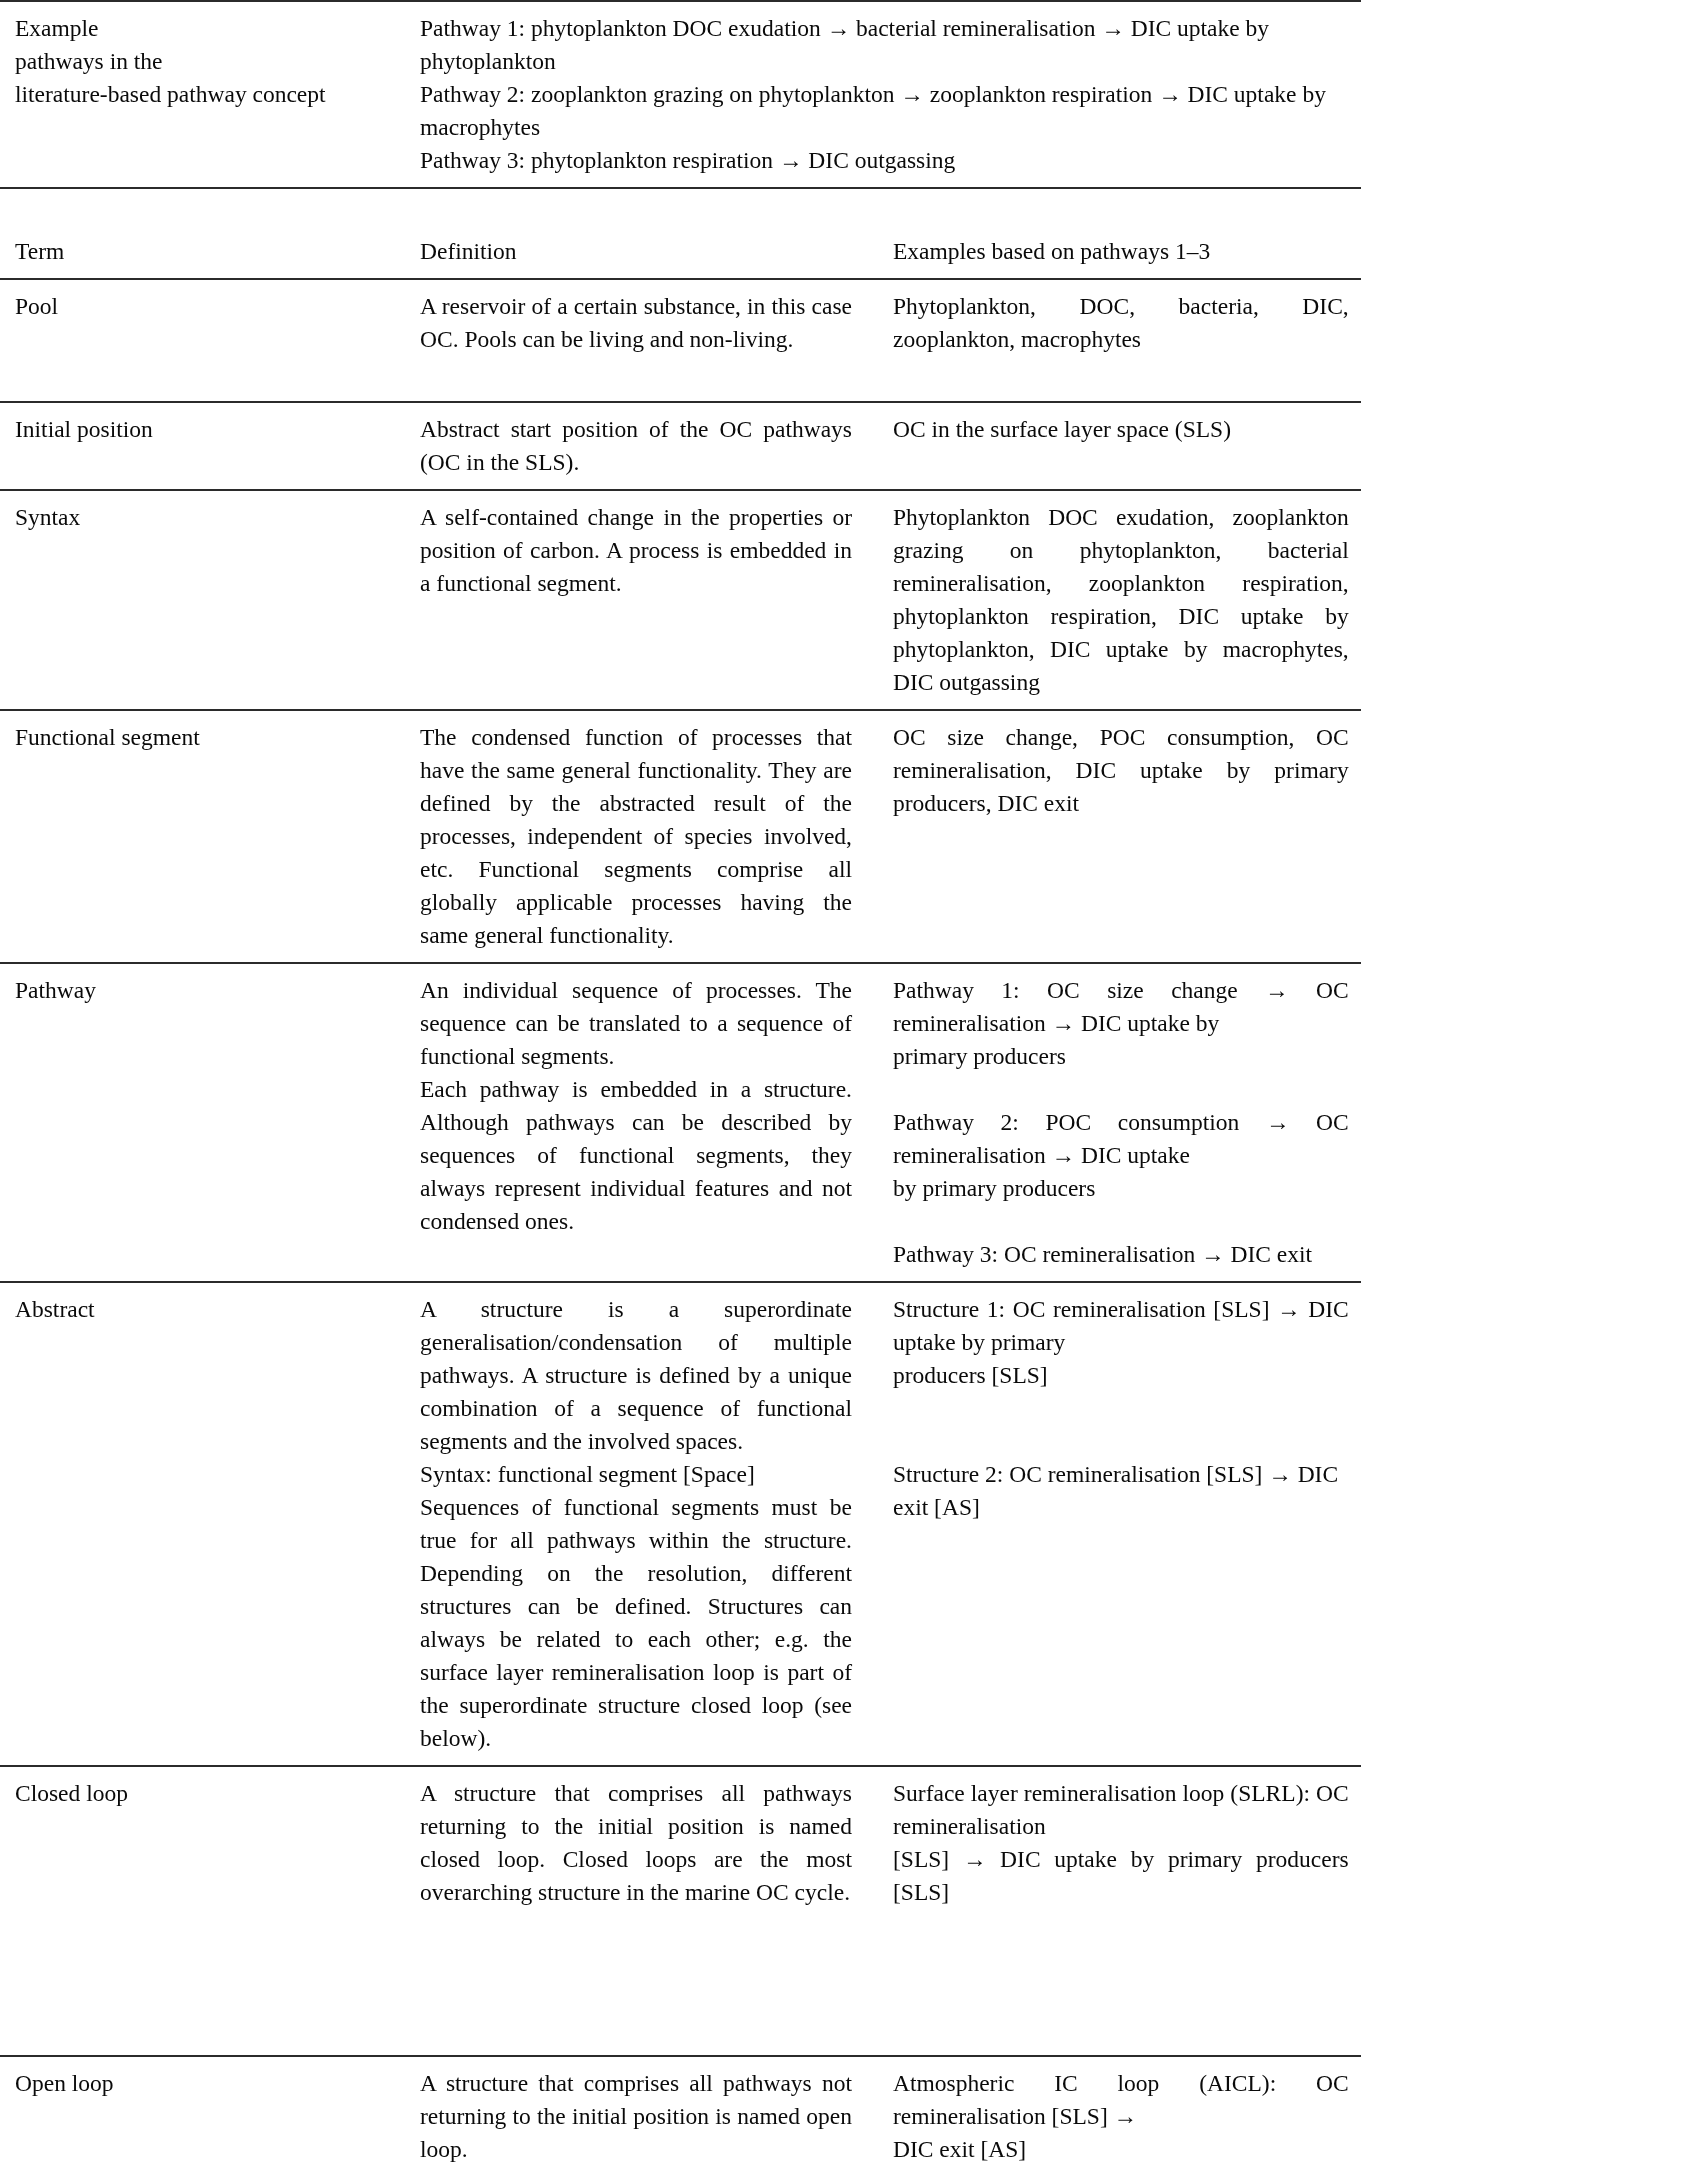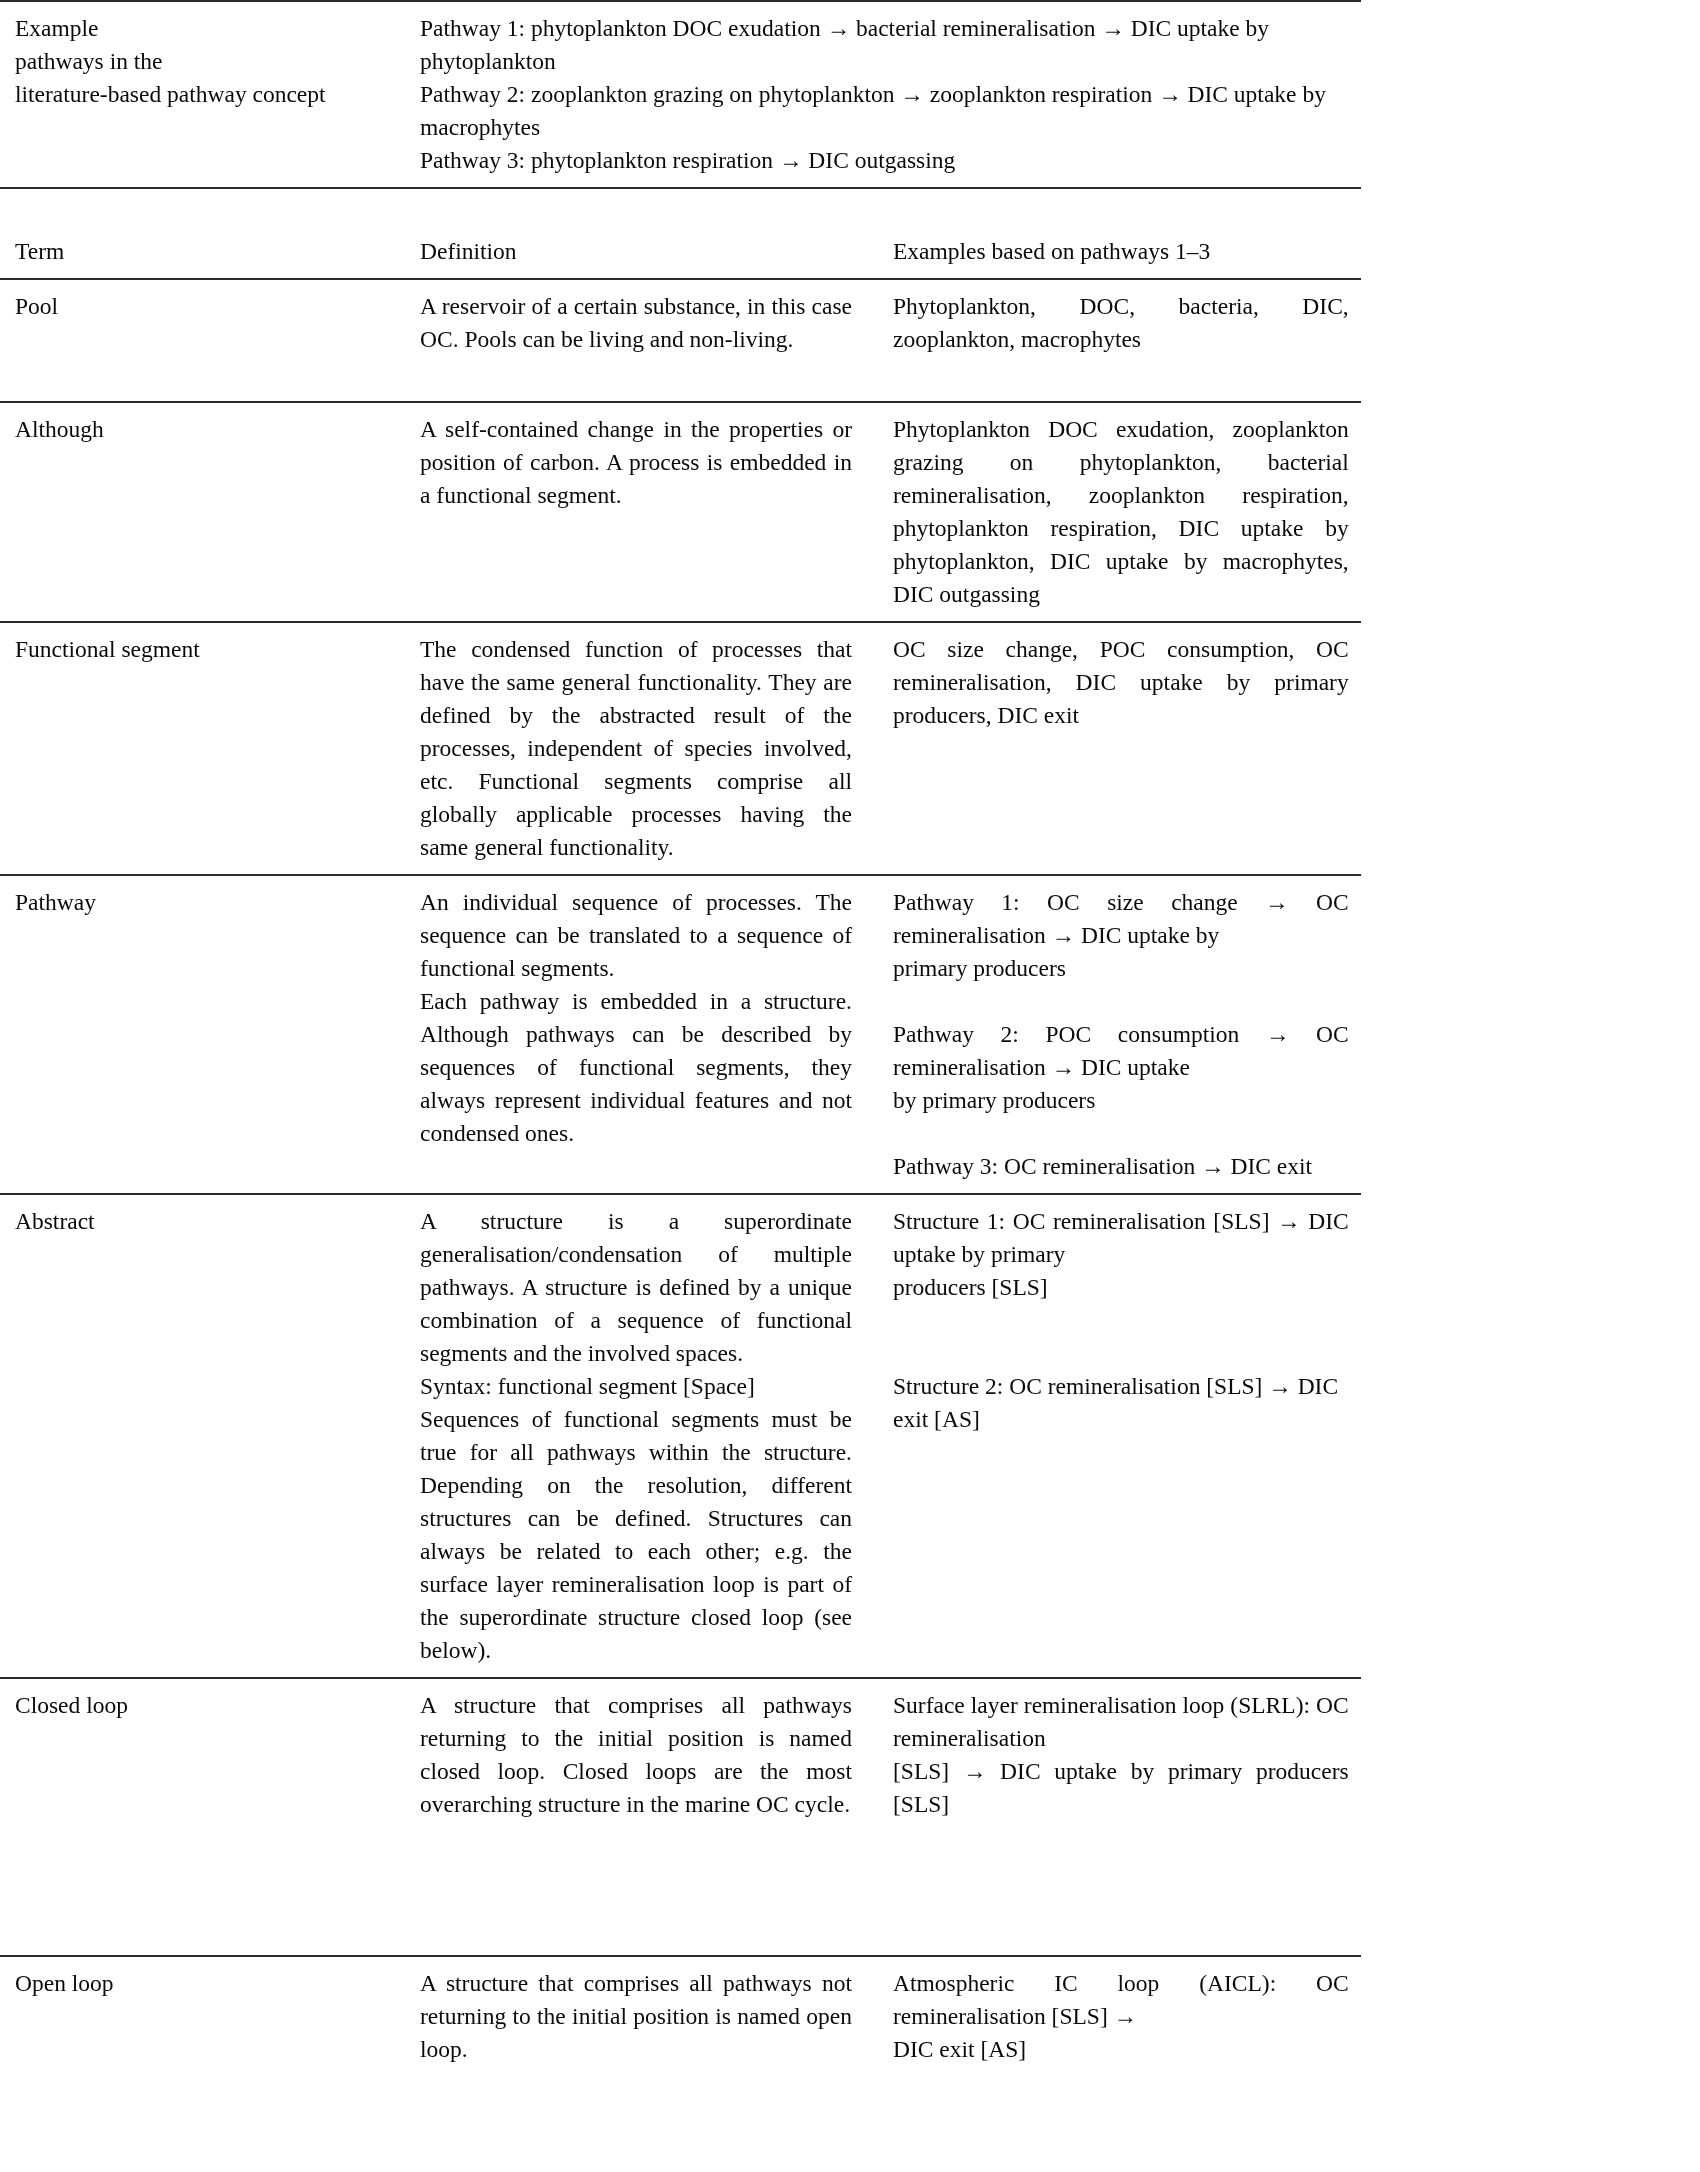--- a/index.html
+++ b/index.html
@@ -92,23 +92,28 @@
   </div>
 
   <div class="trow">
     <div class="cell term">Pool</div>
     <div class="cell def">A reservoir of a certain substance, in this case OC. Pools can be living and non-living.</div>
     <div class="cell ex">Phytoplankton, DOC, bacteria, DIC, zooplankton, macrophytes</div>
   </div>
 
 
 
+  <div class="trow">
+    <div class="cell term">Initial position</div>
+    <div class="cell def">Abstract start position of the OC pathways (OC in the SLS).</div>
+    <div class="cell ex">OC in the surface layer space (SLS)</div>
+  </div>
 
   <div class="trow">
-    <div class="cell term">Although</div>
+    <div class="cell term">Syntax</div>
     <div class="cell def">A self-contained change in the properties or position of carbon. A process is embedded in a functional segment.</div>
     <div class="cell ex">Phytoplankton DOC exudation, zooplankton grazing on phytoplankton, bacterial remineralisation, zooplankton respiration, phytoplankton respiration, DIC uptake by phytoplankton, DIC uptake by macrophytes, DIC outgassing</div>
   </div>
 
   <div class="trow">
     <div class="cell term">Functional segment</div>
     <div class="cell def">The condensed function of processes that have the same general functionality. They are defined by the abstracted result of the processes, independent of species involved, etc. Functional segments comprise all globally applicable processes having the same general functionality.</div>
     <div class="cell ex">OC size change, POC consumption, OC remineralisation, DIC uptake by primary producers, DIC exit</div>
   </div>
 

